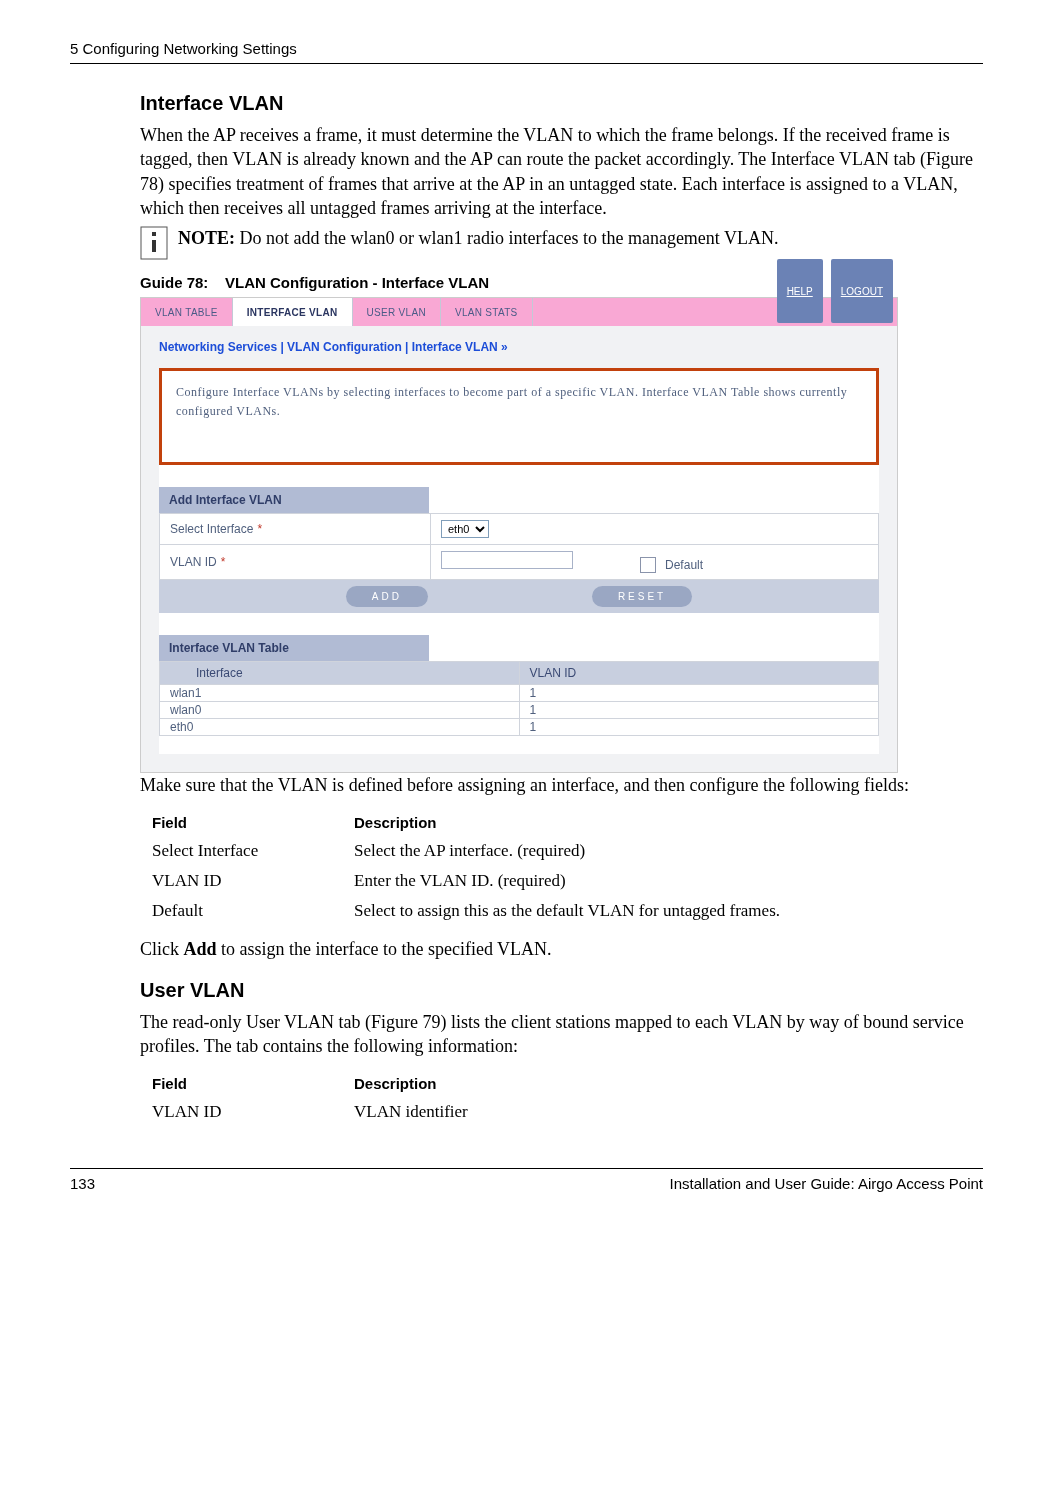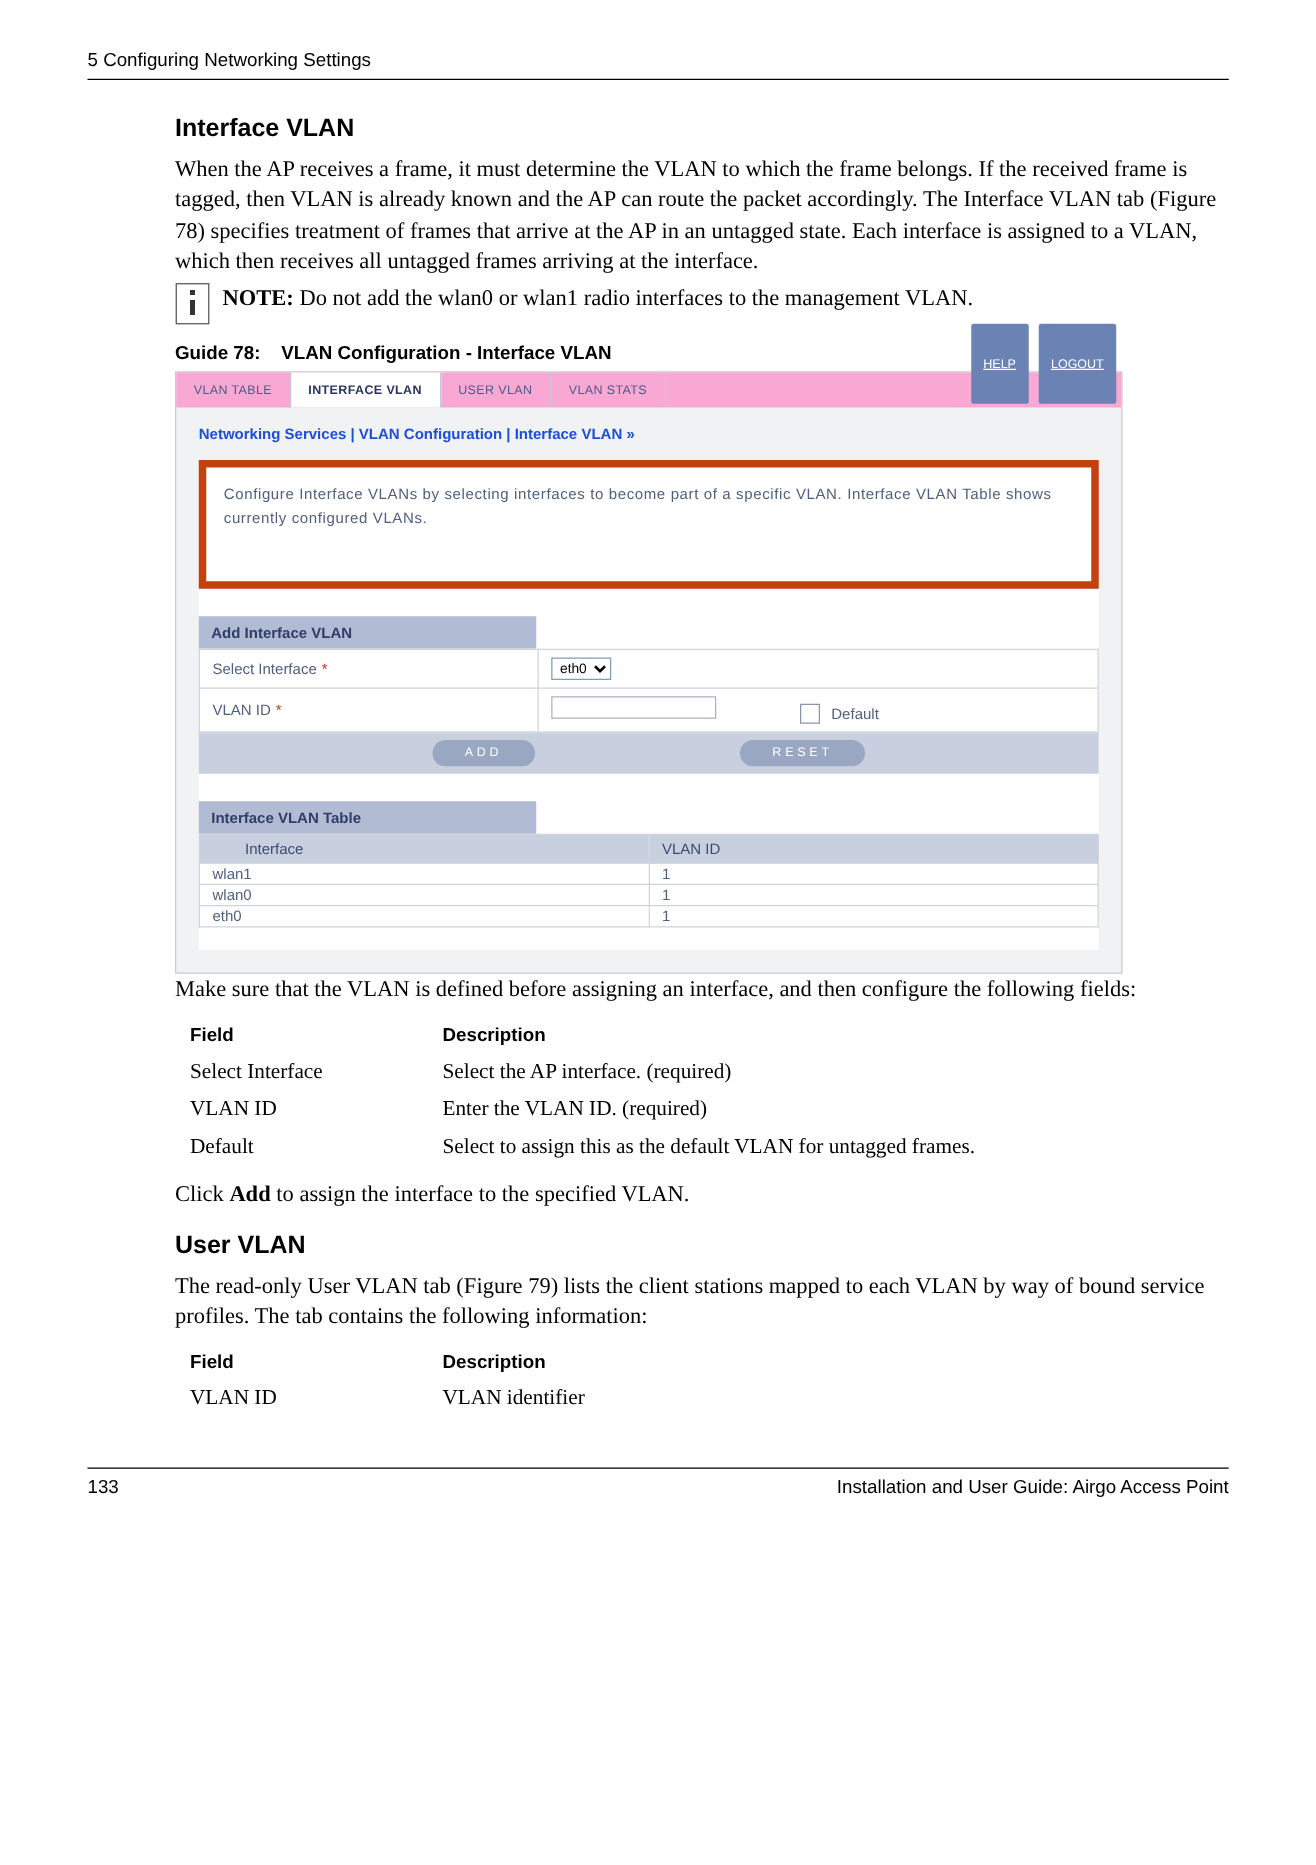--- a/index.html
+++ b/index.html
@@ -100,23 +100,23 @@
     color: #1d4ed8;
     font-weight: bold;
     padding: 14px 0 14px 18px;
   }
   .inner {
     background: #fff;
     margin: 0 18px 18px 18px;
     padding: 0;
   }
   .infobox {
-    border: 6px solid #c2410c;
+    border: 3px solid #c2410c;
     padding: 12px 14px 40px 14px;
-    font-family: Liberation Sans, sans-serif;
+    font-family: Liberation Serif, serif;
     font-size: 12px;
     color: #50607e;
     line-height: 1.6;
     letter-spacing: 0.5px;
   }
   .panel-title {
     background: #b1bbd4;
     color: #2f3d68;
     font-family: Verdana, Arial, sans-serif;
     font-size: 12px;

